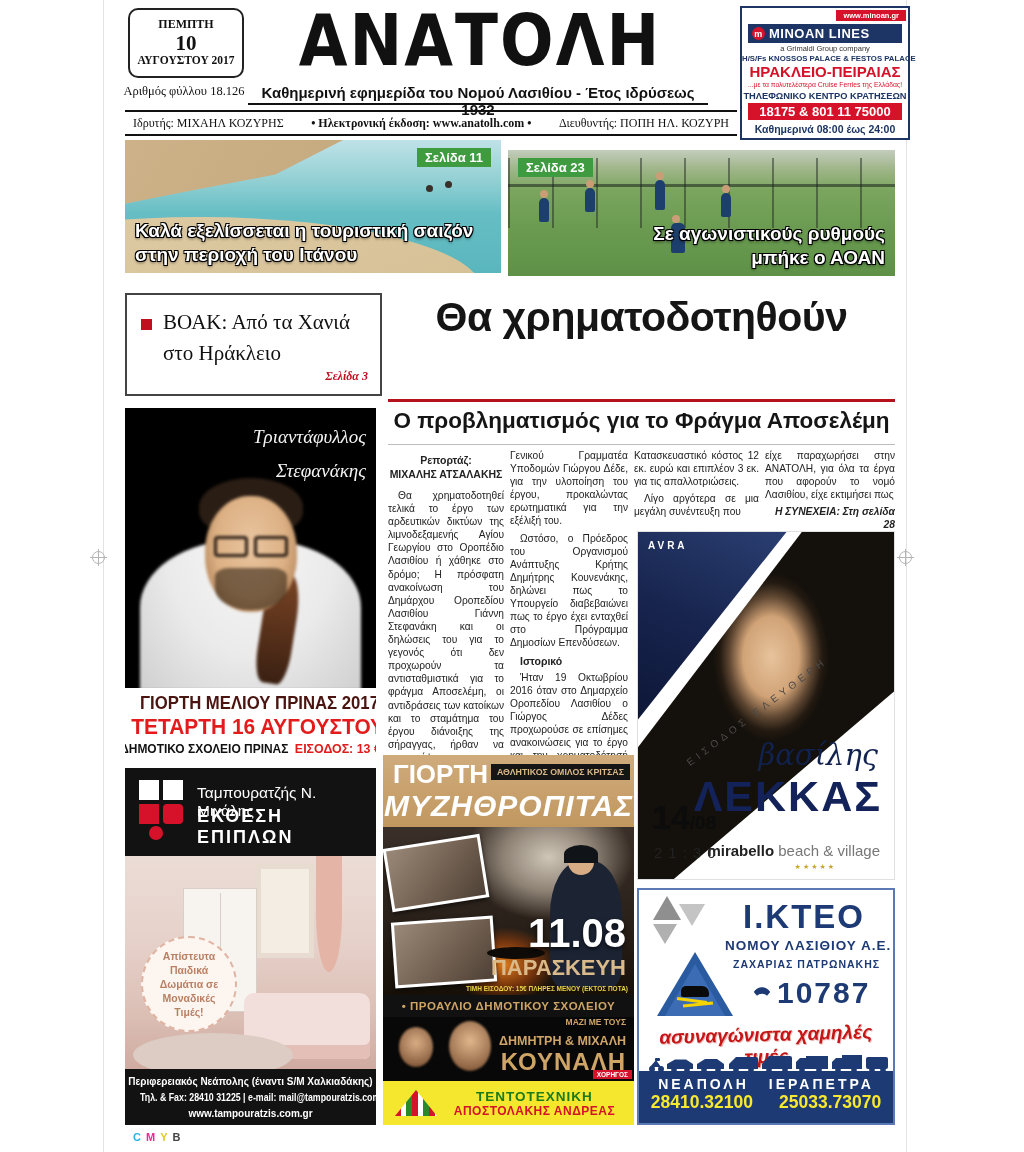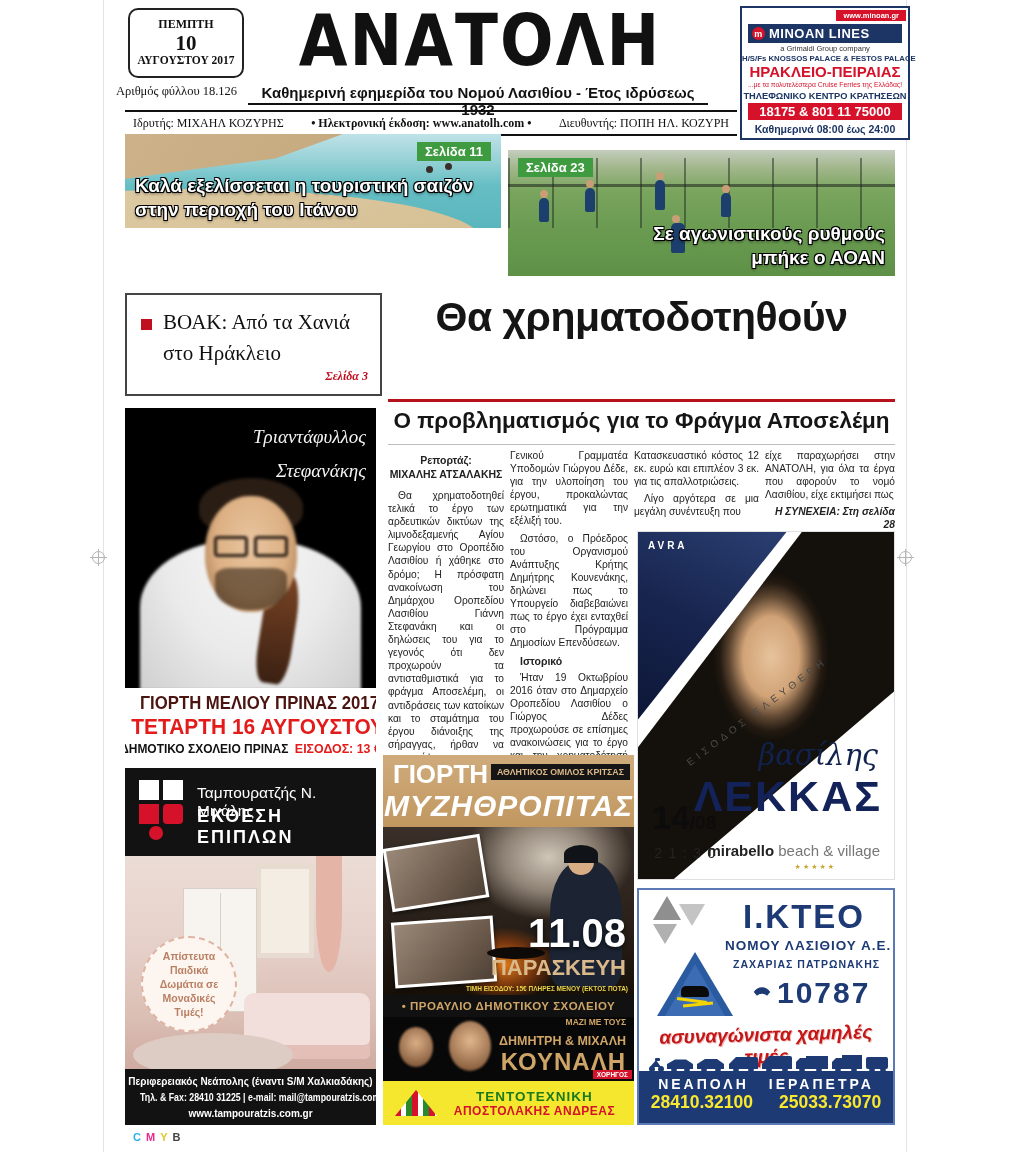--- a/index.html
+++ b/index.html
@@ -13,21 +13,21 @@
   .regmark::before,.regmark::after{content:"";position:absolute;background:#b5b5b5;}
   .regmark::before{left:-3px;right:-3px;top:5px;height:1px;}
   .regmark::after{top:-3px;bottom:-3px;left:5px;width:1px;}
 
   
   .date-box{left:128px;top:8px;width:112px;height:66px;border:2px solid #222;border-radius:10px;
             text-align:center;font-family:"Liberation Serif",serif;}
   .date-day-name{font-size:12px;font-weight:bold;margin-top:7px;}
   .date-day{font-size:21px;font-weight:bold;line-height:22px;}
   .date-my{font-size:11.5px;font-weight:bold;}
-  .issue{left:116px;top:84px;width:136px;text-align:left;font-family:"Liberation Serif",serif;font-size:12.5px;}
+  .issue{left:116px;top:84px;width:136px;text-align:center;font-family:"Liberation Serif",serif;font-size:12.5px;}
   .masthead{left:262px;top:0px;width:436px;text-align:center;font-family:"DejaVu Sans",sans-serif;
             font-size:63px;font-weight:900;letter-spacing:2px;transform:scaleY(1.12);transform-origin:top;}
   .subtitle{left:248px;top:84px;width:460px;text-align:center;font-weight:bold;font-size:15px;}
   .subtitle-rule{left:248px;top:103px;width:460px;height:2px;background:#111;}
   .founder-strip{left:125px;top:110px;width:612px;height:26px;border-top:2px solid #111;border-bottom:2px solid #111;
                  display:flex;align-items:center;justify-content:space-between;padding:0 8px;box-sizing:border-box;
                  font-size:12px;font-family:"Liberation Serif",serif;}
   .founder-strip .mid{font-weight:bold;}
 
   
@@ -41,21 +41,21 @@
   .minoan-ships{position:absolute;top:46px;width:100%;text-align:center;font-size:7.8px;font-weight:bold;color:#1c3564;white-space:nowrap;}
   .minoan-route{position:absolute;top:55px;width:100%;text-align:center;font-size:15px;font-weight:bold;color:#d6122a;}
   .minoan-tag{position:absolute;top:73px;width:100%;text-align:center;font-size:6.8px;color:#d6122a;}
   .minoan-cc{position:absolute;top:83px;width:100%;text-align:center;font-size:9.3px;font-weight:bold;color:#1c3564;}
   .minoan-ph{position:absolute;left:6px;right:6px;top:95px;background:#d6122a;color:#fff;text-align:center;
              font-size:13px;font-weight:bold;padding:1px 0;}
   .minoan-hours{position:absolute;top:115px;width:100%;text-align:center;font-size:10.5px;font-weight:bold;color:#1c3564;}
 
   
   .photo{overflow:hidden;}
-  .photo-left{left:125px;top:134px;width:376px;height:94px;
+  .photo-left{left:125px;top:140px;width:376px;height:133px;
       background:linear-gradient(180deg,#bfe2e8 0%,#93d0d4 30%,#66bec4 55%,#5ab6bd 100%);}
   .pl-cliff{position:absolute;left:0;top:0;width:100%;height:100%;
       clip-path:polygon(0 0,58% 0,40% 26%,14% 40%,0 48%);background:linear-gradient(120deg,#cdb289,#bfa276);}
   .pl-sand{position:absolute;left:-55%;top:58%;width:150%;height:110%;border-radius:50%;
       background:linear-gradient(160deg,#e0cda6,#d3bd92);}
   .swimmer{position:absolute;width:7px;height:7px;border-radius:50%;background:#3a2f28;}
   .photo-right{left:508px;top:150px;width:387px;height:126px;
       background:linear-gradient(180deg,#c3cdbd 0%,#a2b78c 14%,#7aa55e 32%,#699a50 65%,#5e9147 100%);}
   .pr-fence{position:absolute;left:0;top:8px;width:100%;height:70px;
       background:repeating-linear-gradient(90deg,rgba(35,45,35,.5) 0 2px,transparent 2px 44px);}

